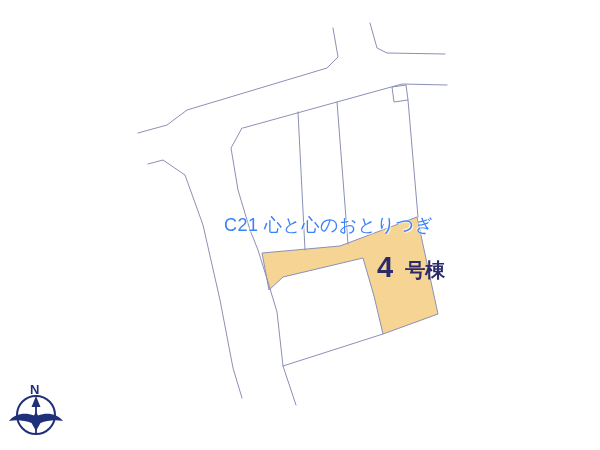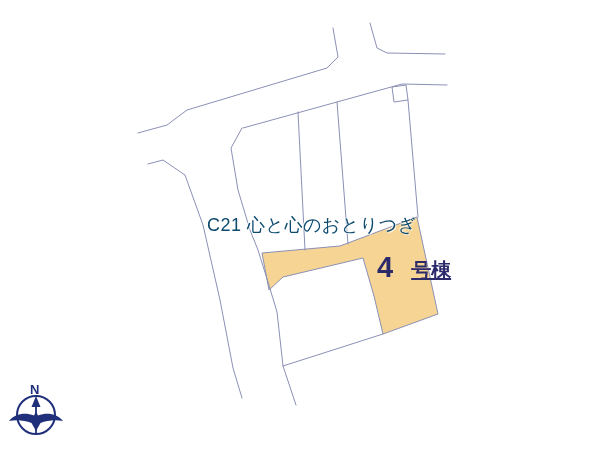--- a/index.html
+++ b/index.html
@@ -15,21 +15,21 @@
     font-size:18px;letter-spacing:.5px;white-space:nowrap;
     text-shadow:1px 1px 1px rgba(255,255,255,.85),-1px -1px 1px rgba(255,255,255,.85);
     pointer-events:none;
   }
   .parcel-label{
     position:absolute;left:377px;top:253px;
     display:flex;align-items:baseline;white-space:nowrap;
     font-weight:bold;
   }
   .parcel-label .num{font-size:29px;line-height:1;}
-  .parcel-label .suffix{font-size:20px;line-height:1;margin-left:18px;text-decoration:underline;}
+  .parcel-label .suffix{font-size:20px;line-height:1;margin-left:12px;}
   .compass-n{
     position:absolute;left:30px;top:383px;
     font-size:13px;font-weight:bold;line-height:1;
   }
 </style>
 </head>
 <body>
 
 <div class="stage">
 
@@ -52,21 +52,21 @@
     <g>
       <circle cx="36" cy="415" r="19" fill="none" stroke-width="2" stroke="#1f2f7a"></circle>
       <line x1="36" y1="399" x2="36" y2="434" stroke-width="1.8" stroke="#1f2f7a"></line>
       <polygon points="36,396 31.5,407 40.5,407" fill="#1f2f7a"></polygon>
       <path d="M9,421 C15,413.5 25,412 34,415.5 L36,411.5 L38,415.5
                C47,412 57,413.5 63,421 C55,419.5 47,420.5 40.5,423
                L36,431 L31.5,423 C25,420.5 17,419.5 9,421 Z" fill="#1f2f7a"></path>
     </g>
   </svg>
 
-  <div class="watermark" style="color: #0c4a6e;">C21 心と心のおとりつぎ</div>
+  <div class="watermark" style="color: #3b82f6; margin-left: 17px;">C21 心と心のおとりつぎ</div>
 
   <div class="parcel-label" style="color: rgb(43, 42, 107);">
     <span class="num">4</span>
     <span class="suffix">号棟</span>
   </div>
 
   <div class="compass-n" style="color: rgb(31, 47, 122);">N</div>
 
 </div>
 

